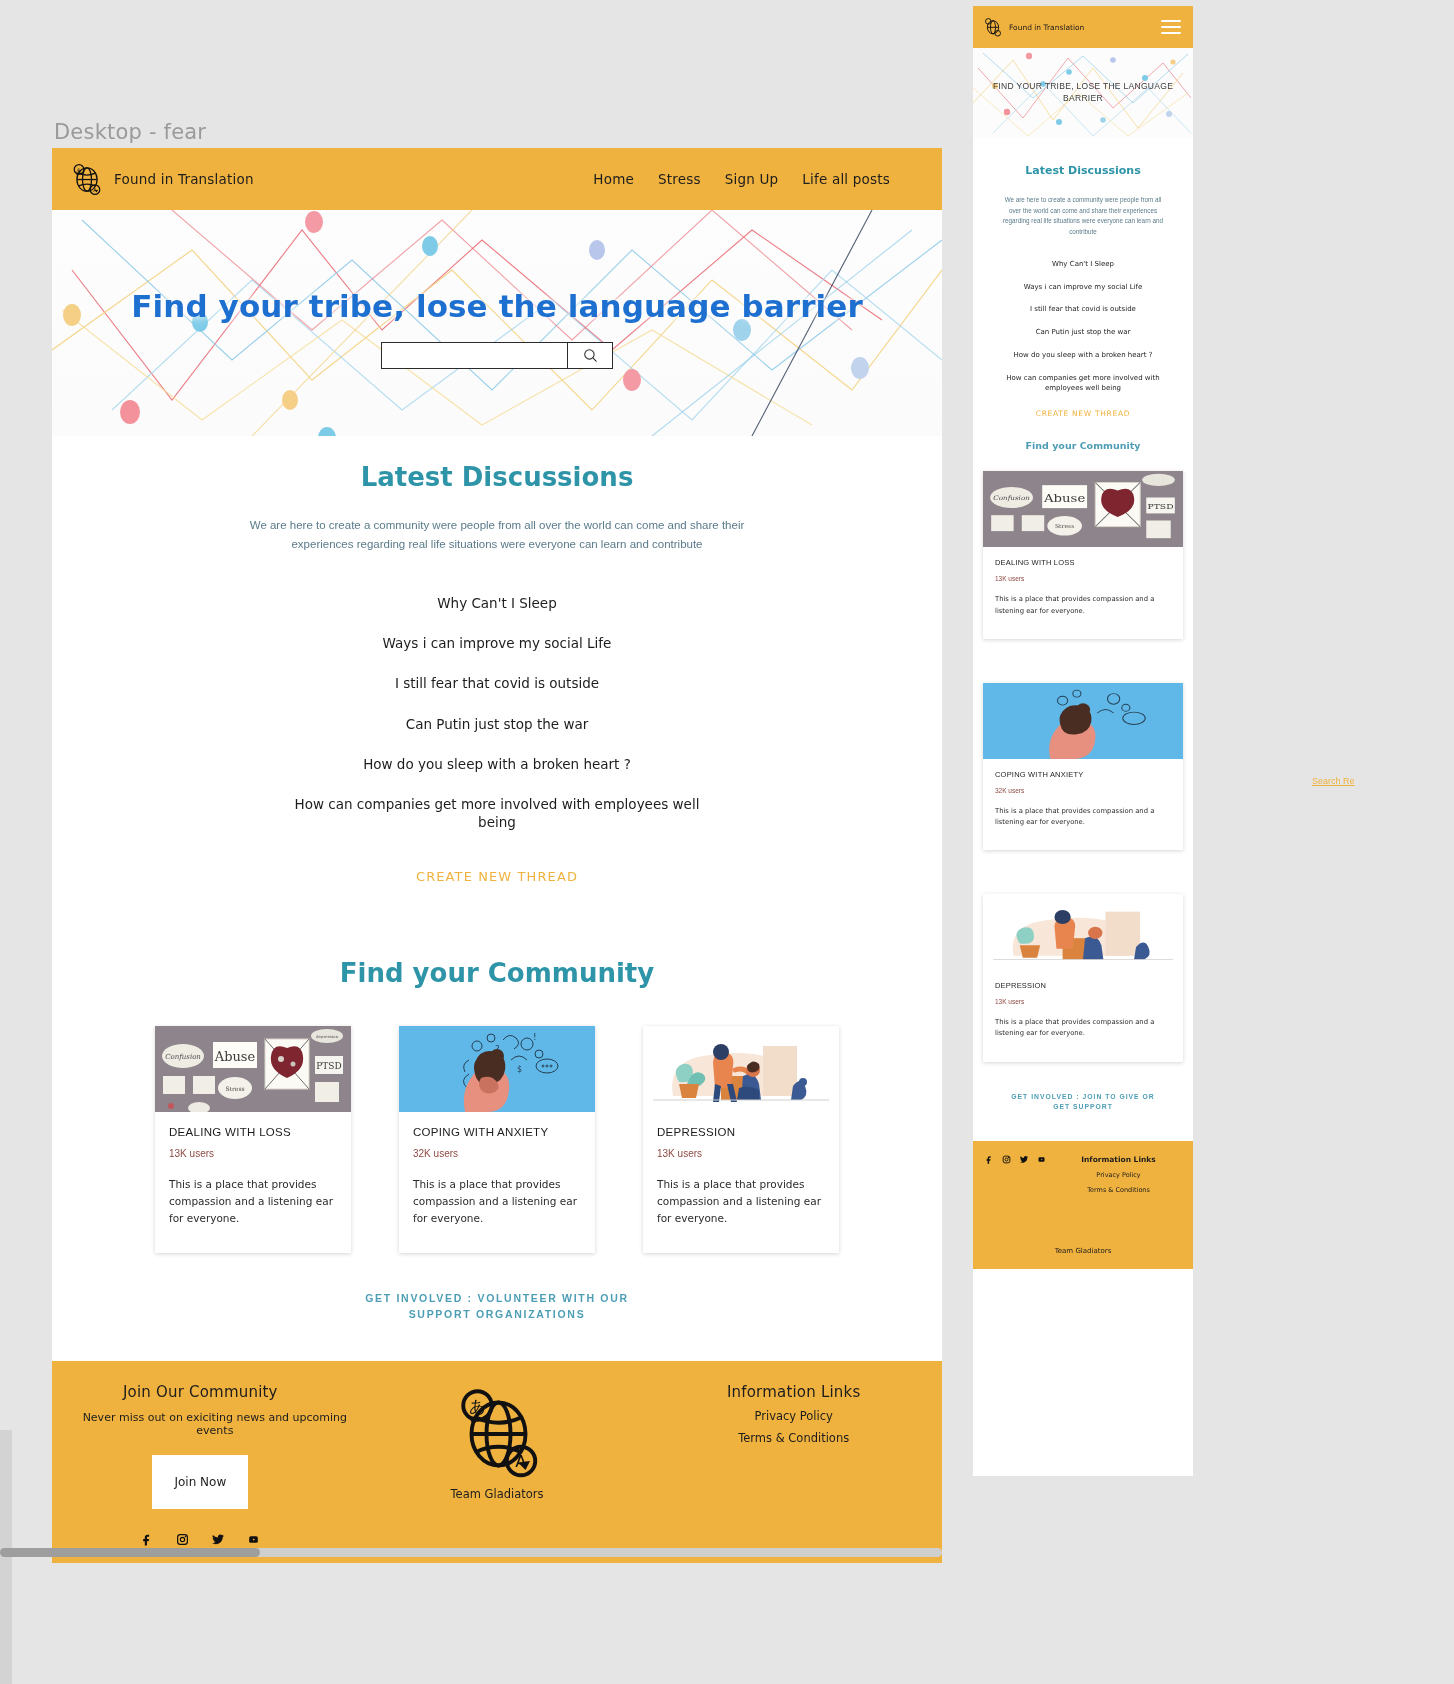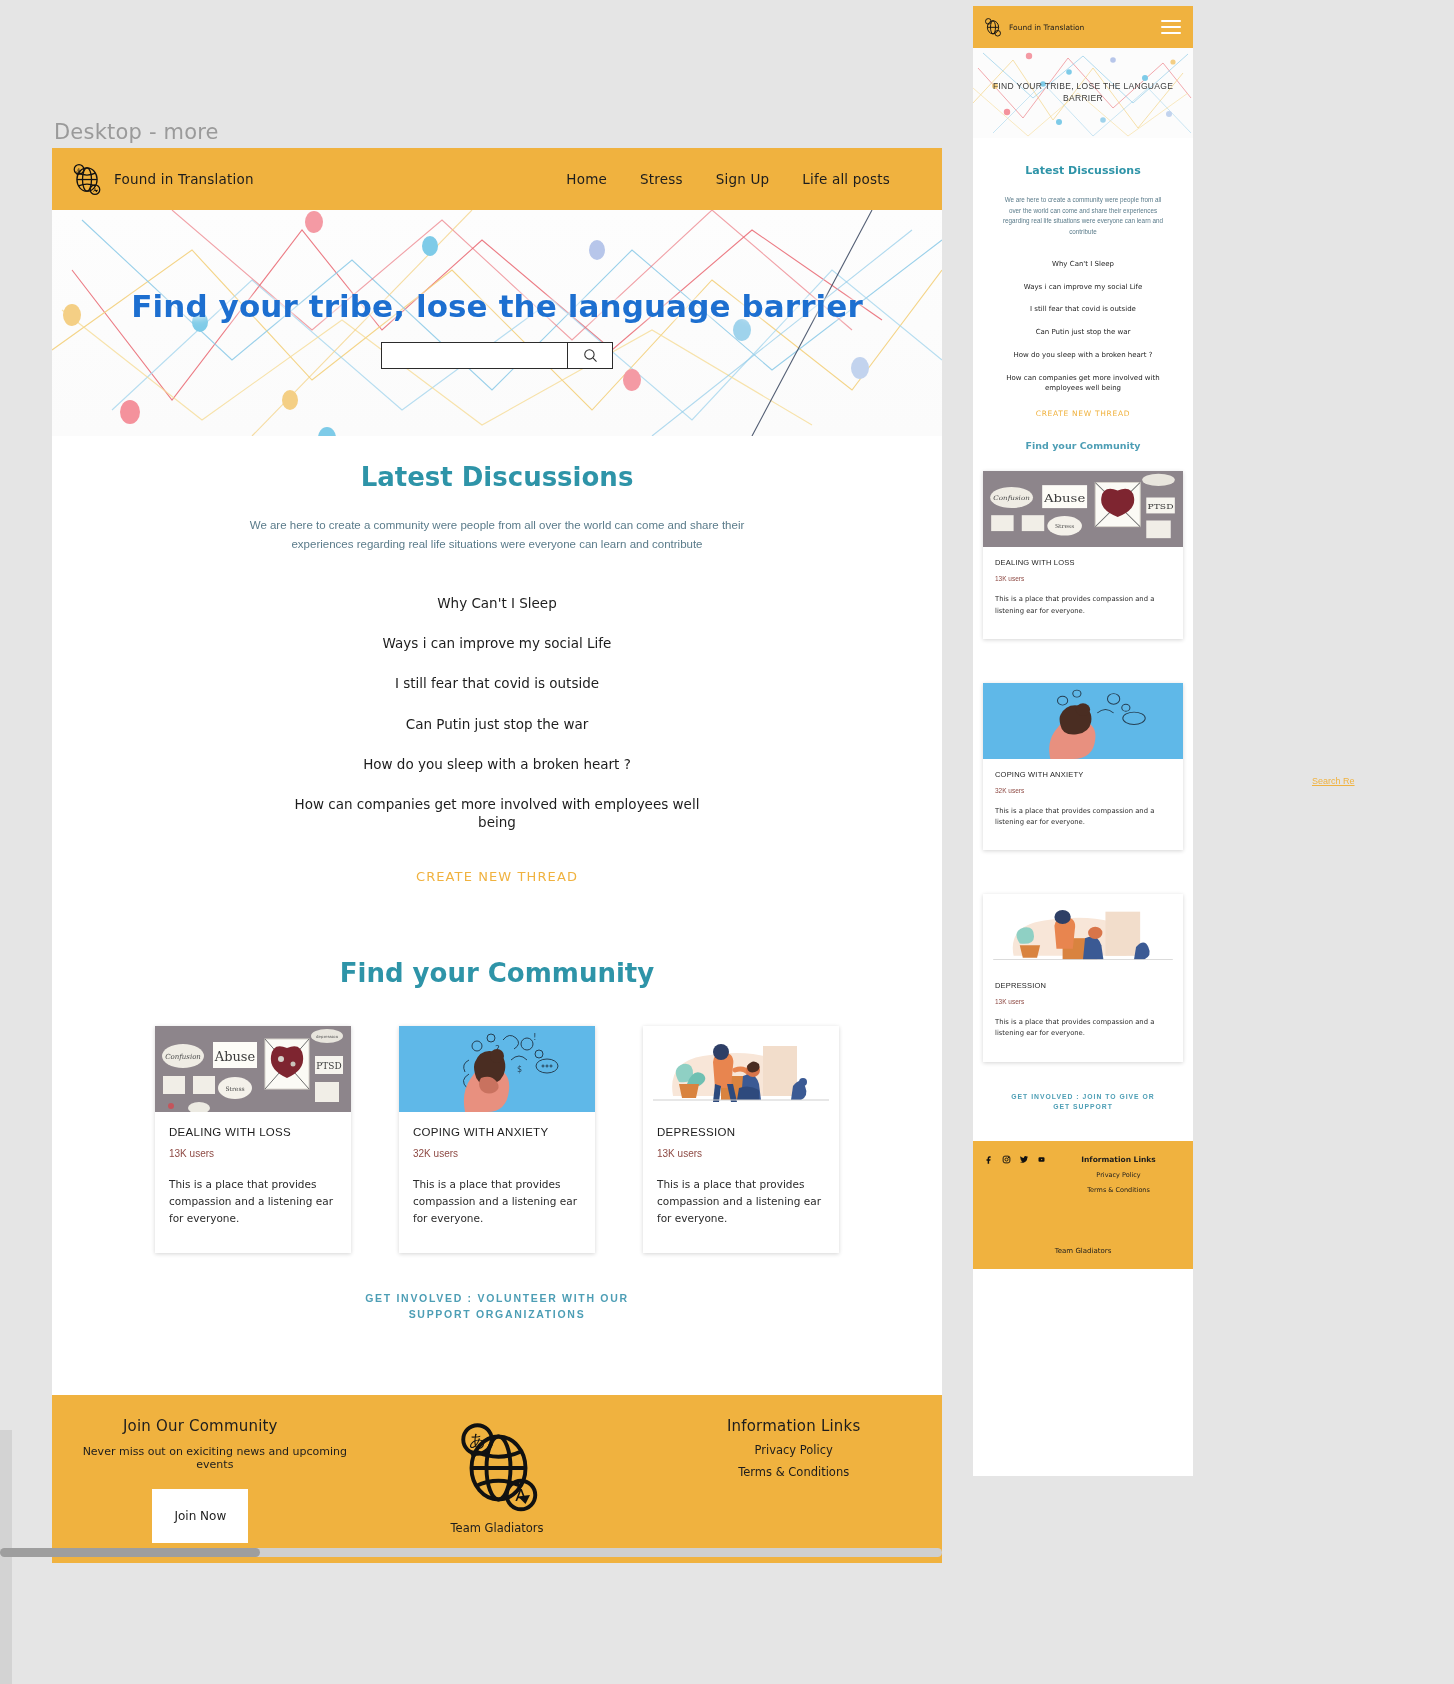--- a/index.html
+++ b/index.html
@@ -25,21 +25,21 @@
 
   
   .d-header {
     height: 62px; background: #f0b23f;
     display: flex; align-items: center; justify-content: space-between;
     padding: 0 52px 0 18px;
   }
   .brand { display: flex; align-items: center; gap: 10px; }
   .brand-logo { width: 34px; height: 34px; flex: none; }
   .brand-name { font-size: 13.5px; color: #1d1d1d; font-family: "DejaVu Sans", sans-serif; letter-spacing:.2px;}
-  .d-nav { display: flex; align-items: center; gap: 33px; text-align: right; }
+  .d-nav { display: flex; align-items: center; gap: 24px; text-align: right; }
   .d-nav a {
     font-size: 13.5px; color: #1d1d1d; text-decoration: none;
     font-family: "DejaVu Sans", sans-serif; letter-spacing: .2px; cursor: pointer;
   }
 
   
   .d-hero {
     position: relative; height: 226px;
     background: linear-gradient(180deg,#fdfdfd 0%,#fbfbfb 100%);
     overflow: hidden;
@@ -117,21 +117,21 @@
   }
   .cta-teal {
     display: block; text-align: center; margin-top: 38px;
     color: #4d9eb5; font-size: 10.5px; letter-spacing: 1.7px; font-weight: 700;
     text-decoration: none; line-height: 1.5;
     font-family: "Liberation Sans", sans-serif; cursor: pointer;
   }
 
   
   .d-footer {
-    position: absolute; left: 0; bottom: 0; width: 890px; height: 168px;
+    position: absolute; left: 0; bottom: 0; width: 890px; height: 202px;
     background: #f0b23f; display: flex; align-items: flex-start;
     padding-top: 22px;
   }
   .f-col { flex: 1; text-align: center; }
   .f-h {
     font-size: 15px; color: #1d1d1d; font-family: "DejaVu Sans", sans-serif;
     letter-spacing: .2px;
   }
   .f-p {
     font-size: 11px; color: #1d1d1d; margin-top: 10px;
@@ -243,21 +243,21 @@
     font-size: 9px; color: #f0b23f; font-family: "Liberation Sans", sans-serif;
     white-space: nowrap;
   }
   .edge-note u { text-decoration-color: #f0b23f; }
 </style>
 </head>
 <body>
 
 <div class="canvas">
 
-  <div class="frame-label">Desktop - more</div>
+  <div class="frame-label">Desktop - fear</div>
 
   <div class="desktop">
 
     <div class="d-header">
       <div class="brand">
         <svg class="brand-logo" viewBox="0 0 64 64">
           <g fill="none" stroke="#111" stroke-width="2.4">
             <ellipse cx="32" cy="33" rx="19" ry="22"></ellipse>
             <ellipse cx="32" cy="33" rx="8.5" ry="22"></ellipse>
             <line x1="13" y1="33" x2="51" y2="33"></line>

